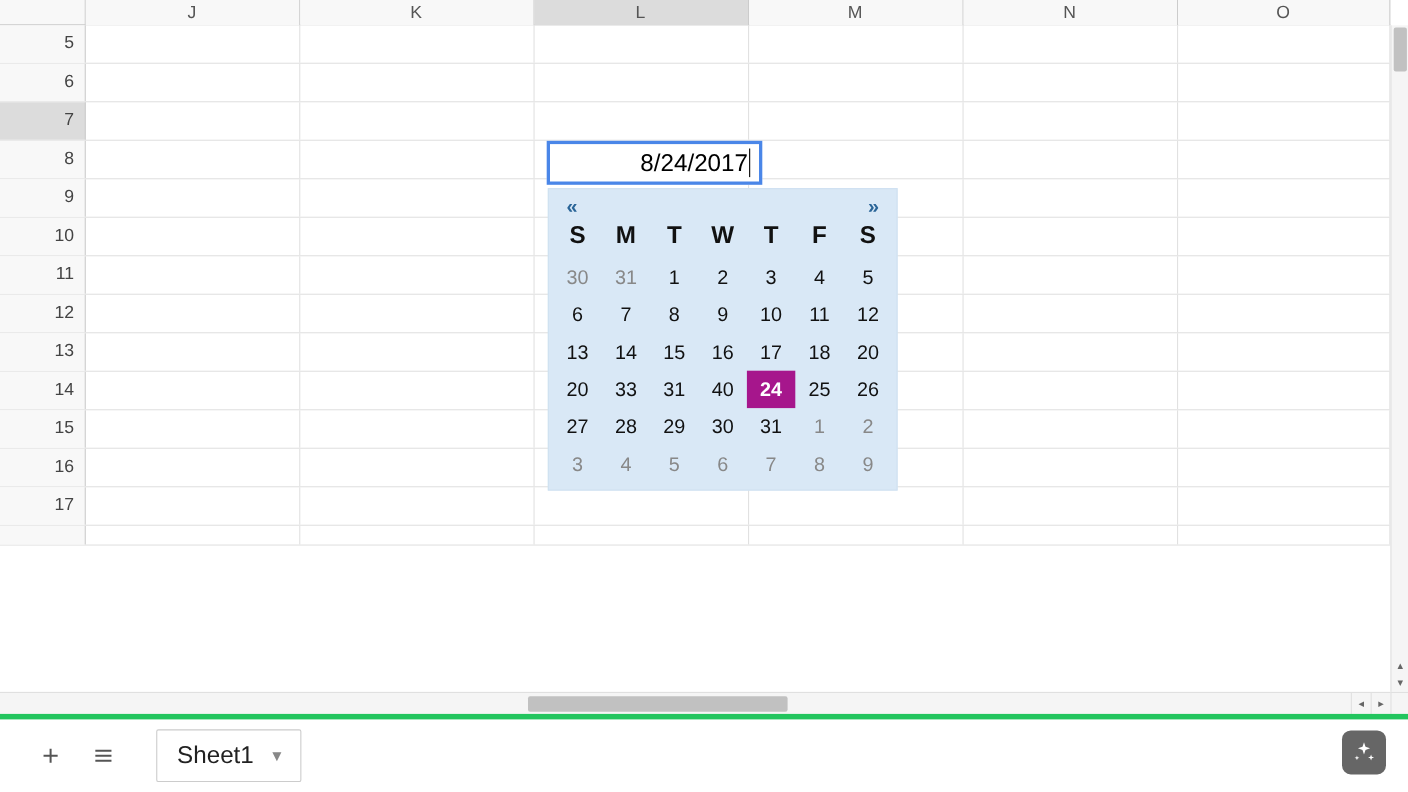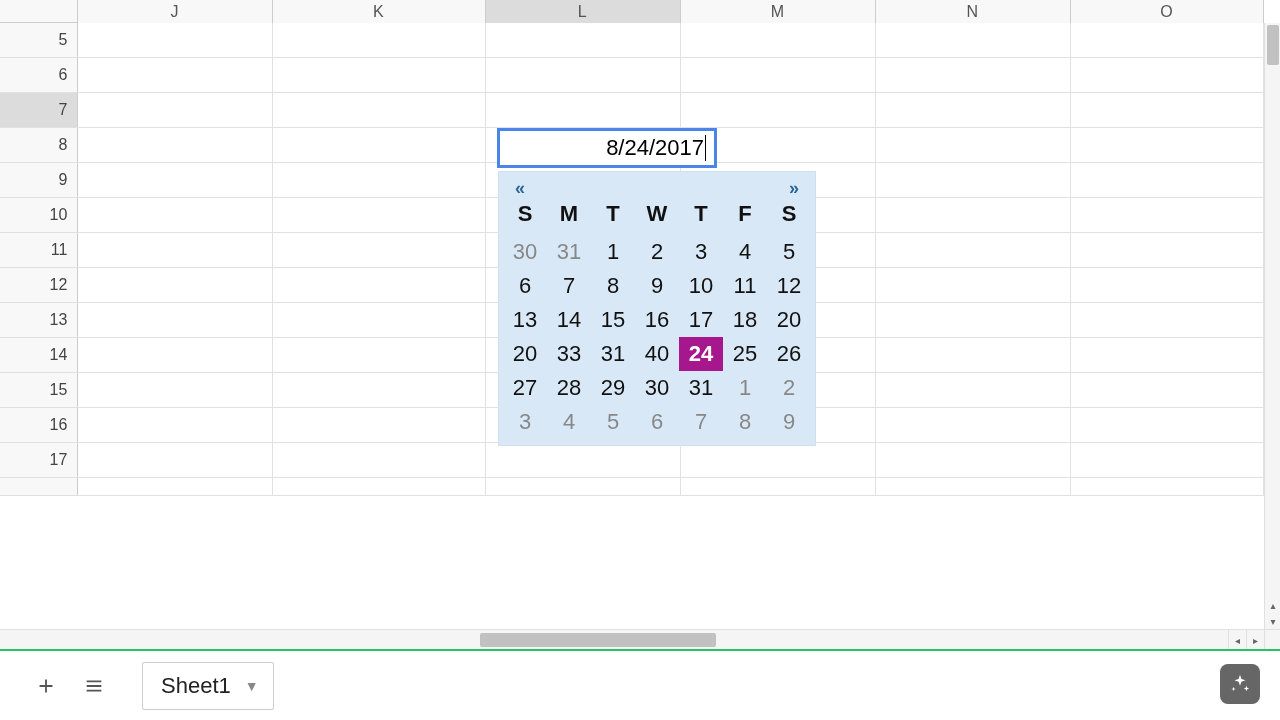--- a/index.html
+++ b/index.html
@@ -19,37 +19,37 @@
   .vthumb { position: absolute; left: 2px; top: 2px; width: 12px; height: 40px; background: #c1c1c1; border-radius: 2px; }
   .vbtn-up, .vbtn-down { position: absolute; left: 0; width: 16px; height: 16px; display:flex; align-items:center; justify-content:center; color:#666; font-size:10px; }
   .vbtn-up { bottom: 16px; } .vbtn-down { bottom: 0; }
   .hscroll { position: absolute; left: 0; right: 16px; bottom: 0; height: 20px; background: #f5f5f5; border-top: 1px solid #e0e0e0; }
   .hthumb { position: absolute; top: 3px; left: 480px; width: 236px; height: 14px; background: #c1c1c1; border-radius: 2px; }
   .hbtn-l, .hbtn-r { position: absolute; top: 0; height: 20px; width: 18px; display:flex; align-items:center; justify-content:center; color:#666; font-size:10px; }
   .hbtn-l { right: 18px; border-left:1px solid #e0e0e0;} .hbtn-r { right: 0; border-left:1px solid #e0e0e0;}
   .scroll-corner { position:absolute; right:0; bottom:0; width:16px; height:20px; background:#f5f5f5; border-left:1px solid #e0e0e0; border-top:1px solid #e0e0e0;}
 
   
-  .editor { position: absolute; left: 497px; top: 128px; width: 220px; height: 40px; border: 3px solid #4a86e8; background: #fff; display: flex; align-items: center; justify-content: flex-end; padding: 0 8px; font-size: 22px; color: #000; }
+  .editor { position: absolute; left: 497px; top: 128px; width: 196px; height: 40px; border: 3px solid #4a86e8; background: #fff; display: flex; align-items: center; justify-content: flex-end; padding: 0 8px; font-size: 22px; color: #000; }
   .editor .caret { width: 1px; height: 26px; background: #000; margin-left: 1px; animation: blink 1s step-start infinite; }
   @keyframes blink { 50% { opacity: 0; } }
 
   
   .dp { position: absolute; left: 498px; top: 171px; width: 318px; background: #d9e8f6; border: 1px solid #cfe1f1; padding-bottom: 6px; }
   .dp-hdr { display:flex; align-items:center; justify-content:space-between; padding: 6px 10px 2px; }
   .dp-nav { color:#2a6598; font-size:18px; font-weight:bold; cursor:pointer; width:22px; text-align:center; }
   .dp-title { font-size: 24px; font-weight: bold; color:#111; }
   .dp-grid { display: grid; grid-template-columns: repeat(7, 44px); grid-auto-rows: 34px; justify-content:center; gap:0; }
   .dp-dow { font-size: 22px; font-weight: bold; text-align:center; color:#111; }
-  .dp-day { font-size: 22px; text-align:left; display:flex; align-items:center; justify-content:center; color:#111; cursor:pointer; }
+  .dp-day { font-size: 18px; text-align:left; display:flex; align-items:center; justify-content:center; color:#111; cursor:pointer; }
   .dp-day.pad { color:#888; }
   .dp-day.sel { background:#a6168c; color:#fff; font-weight:bold; }
 
   
-  .footer { position: absolute; left:0; bottom:0; width:1280px; height:71px; background:#fff; border-top:2px solid #22c55e; display:flex; align-items:center; }
+  .footer { position: absolute; left:0; bottom:0; width:1280px; height:71px; background:#fff; border-top:5px solid #22c55e; display:flex; align-items:center; }
   .fbtn { width:40px; height:40px; display:flex; align-items:center; justify-content:center; color:#555; font-size:22px; margin-left:8px; cursor:pointer; }
   .fbtn svg { width:22px; height:22px; fill:#555; }
   .fbtn:first-child { margin-left:26px; }
   .sheet-tab { margin-left:28px; height:48px; border:1px solid #ccc; background:#fff; display:flex; align-items:center; padding:0 14px 0 18px; font-size:22px; color:#222; border-radius:2px; }
   .tab-dd { margin-left:14px; color:#888; font-size:14px; }
   .explore { position:absolute; right:20px; bottom:16px; width:40px; height:40px; background:#666; border-radius:8px; display:flex; align-items:center; justify-content:center; }
   .explore svg { width:22px; height:22px; fill:#fff; }
 </style>
 </head>
 <body>

